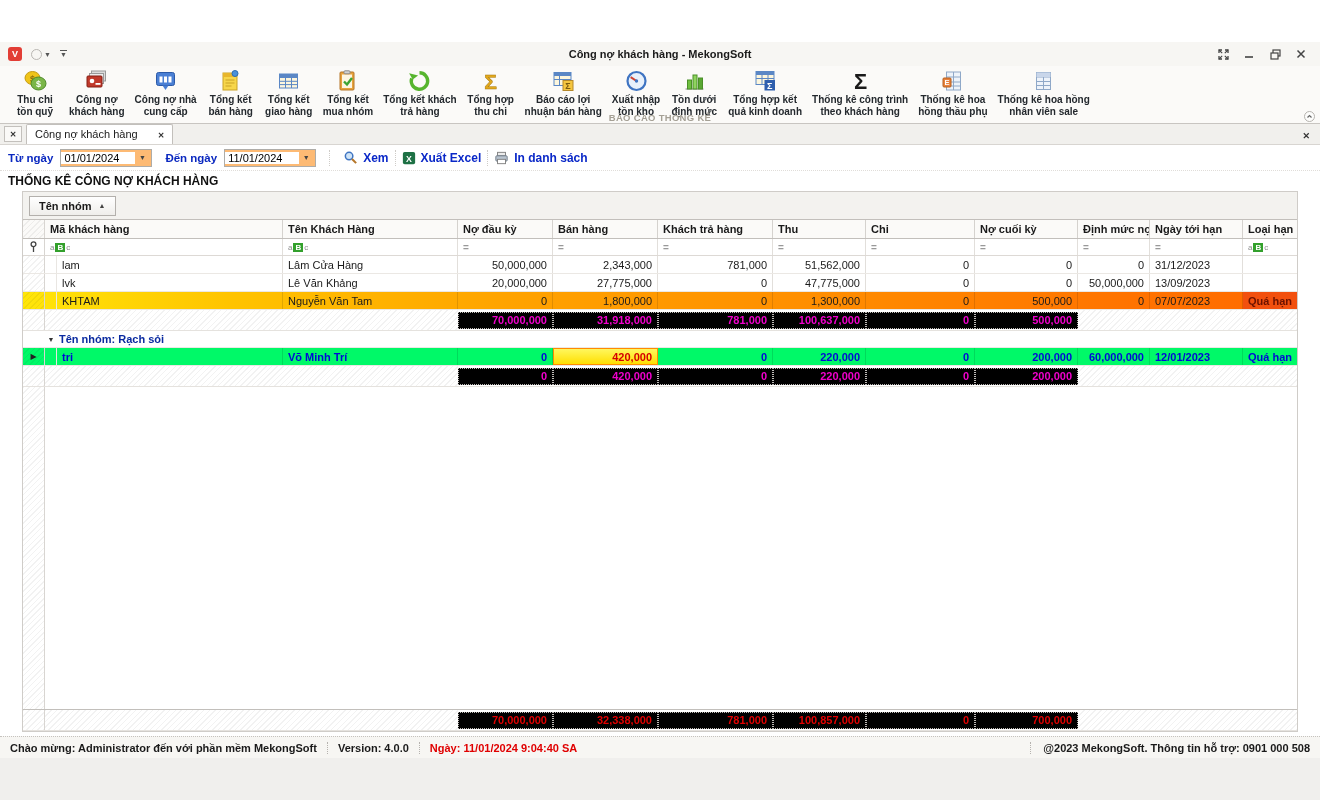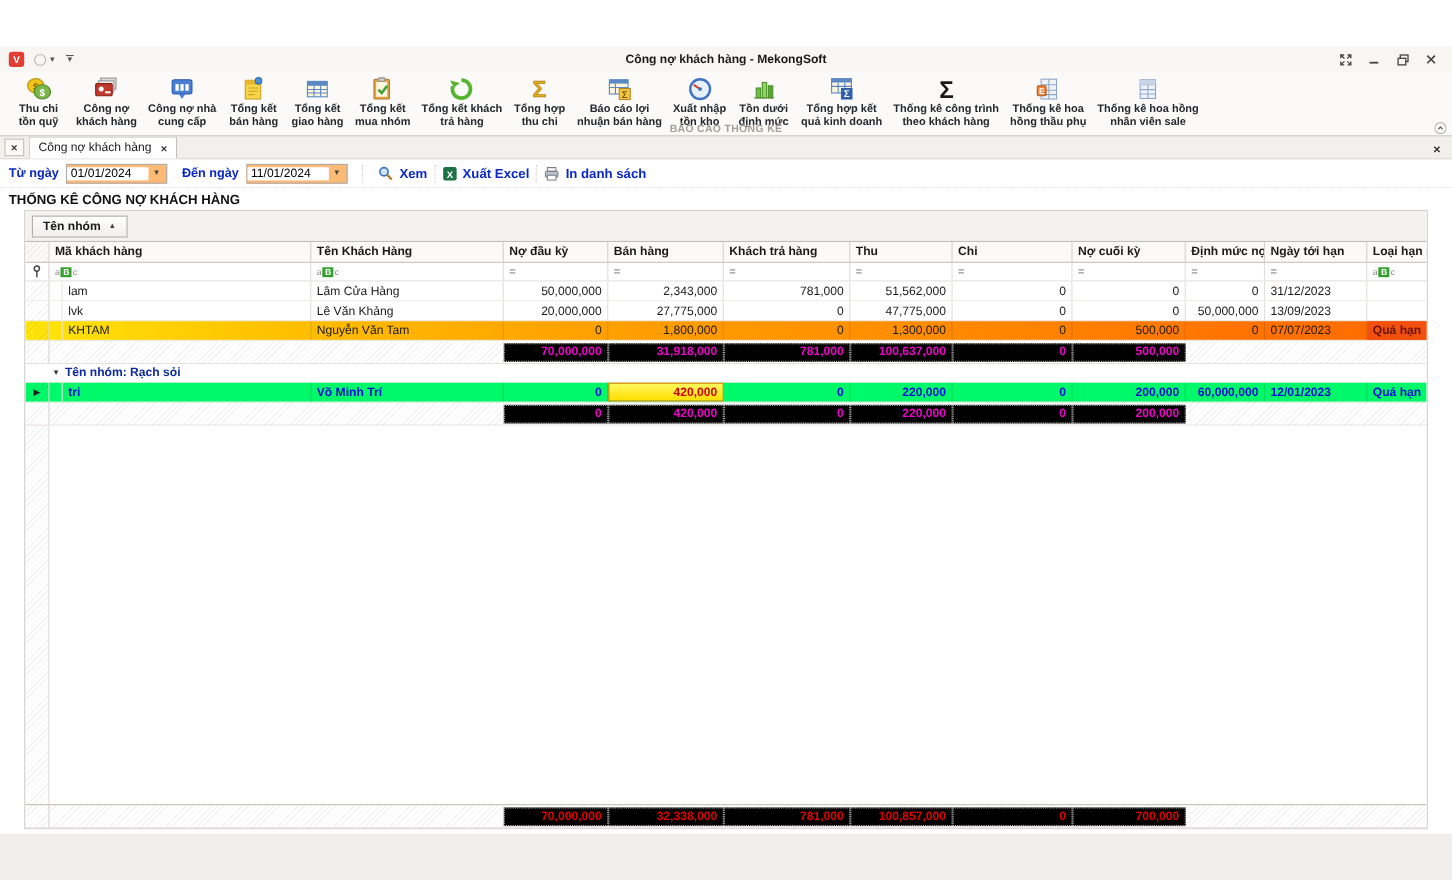--- a/index.html
+++ b/index.html
@@ -42,21 +42,21 @@
   .ribbon-grouplabel { position:absolute; left:0; right:0; bottom:0; text-align:center;
     font-size:9.5px; font-weight:bold; color:#a5a095; letter-spacing:.3px; }
   .ribbon-collapse { position:absolute; right:5px; bottom:1px; }
 
   
   .doctabs { height:21px; background:#f1f0ed; display:flex; align-items:flex-end; padding:0 4px; gap:4px;
     border-bottom:1px solid #d8d5d1; }
   .dt-close { width:18px; height:16px; border:1px solid #c3c0bc; background:#faf9f7; margin-bottom:2px;
     display:flex; align-items:center; justify-content:center; font-size:8px; font-weight:bold; color:#333; }
   .dtab { background:#fff; border:1px solid #c2bfbb; border-bottom:none; border-radius:2px 2px 0 0;
-    padding:3px 8px 4px; display:flex; align-items:flex-end; gap:8px; font-size:11px; }
+    padding:3px 8px 4px; display:flex; align-items:flex-end; gap:20px; font-size:11px; }
   .dtab .x { font-size:8px; font-weight:bold; color:#333; }
   .dt-right { margin-left:auto; margin-bottom:3px; font-size:9px; font-weight:bold; color:#333; padding-right:6px; }
 
   
   .filterbar { height:25px; background:#fff; display:flex; align-items:center; padding:0 8px; gap:7px; }
   .flabel { font-weight:bold; color:#0a28c0; font-size:11.5px; }
   .dateinput { width:92px; height:18px; border:1px solid #aeaca8; display:flex; align-items:center; background:#fdba74; }
   .dateinput input { border:none; outline:none; width:74px; font-size:11px; padding:0 3px;
     font-family:"Liberation Sans",sans-serif; }
   .dateinput .dd { width:14px; height:100%; display:flex; align-items:center; justify-content:center;
@@ -598,15 +598,23 @@
           <div class="vc" style="width: 93px; flex: 0 0 auto; font-size: 11px;">100,857,000</div>
           <div class="vc" style="width: 109px; flex: 0 0 auto; font-size: 11px;">0</div>
           <div class="vc" style="width: 103px; flex: 0 0 auto; font-size: 11px;">700,000</div>
           <div class="sp" style="flex: 1 1 0%;"></div>
         </div>
       </div>
   </div>
 
   <div class="statusgap"></div>
 
+  <div class="statusbar">
+    <span>Chào mừng: Administrator đến với phần mềm MekongSoft</span>
+    <span class="ssep"></span>
+    <span>Version: 4.0.0</span>
+    <span class="ssep"></span>
+    <span class="sdate">Ngày: 11/01/2024 9:04:40 SA</span>
+    <span class="sright">@2023 MekongSoft. Thông tin hỗ trợ: 0901 000 508</span>
+  </div>
 </div>
 
 <div class="bottom-strip"></div>
 
 </body></html>

